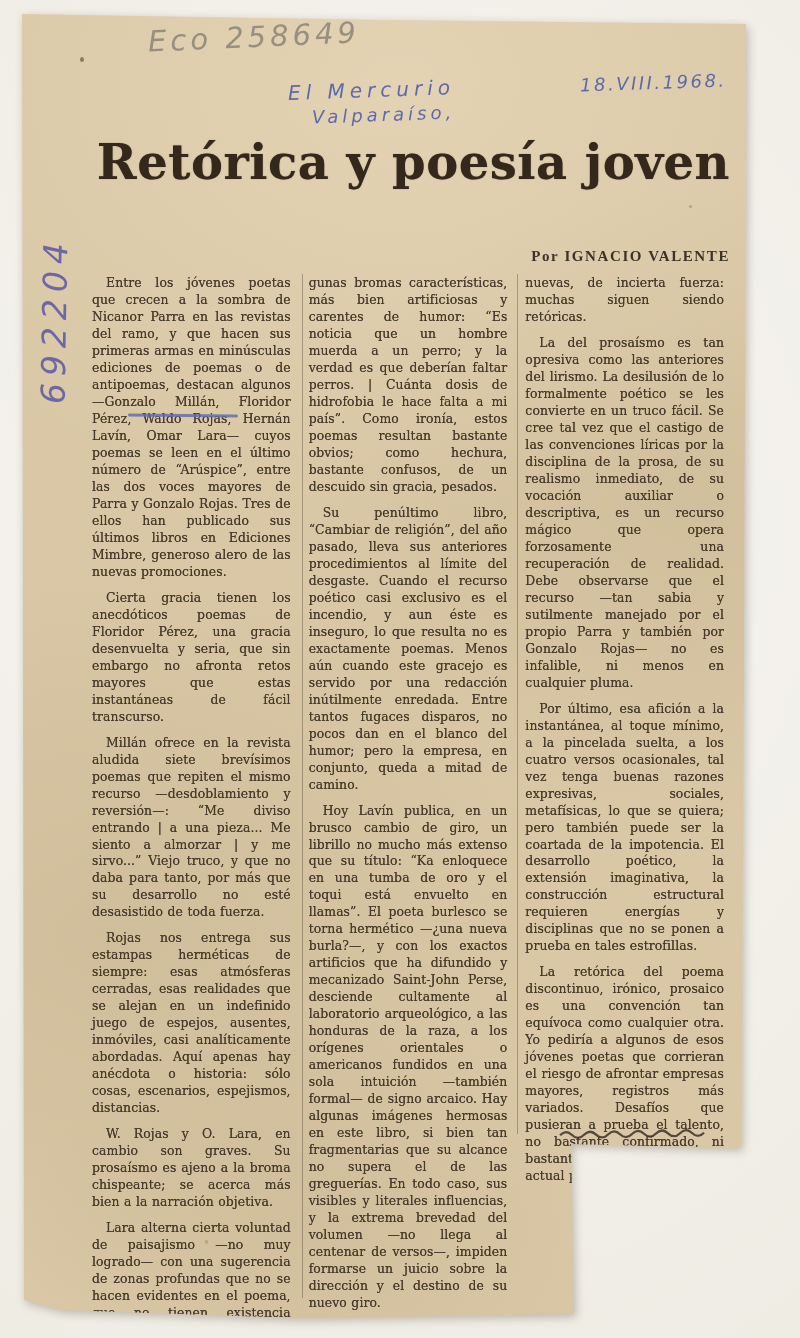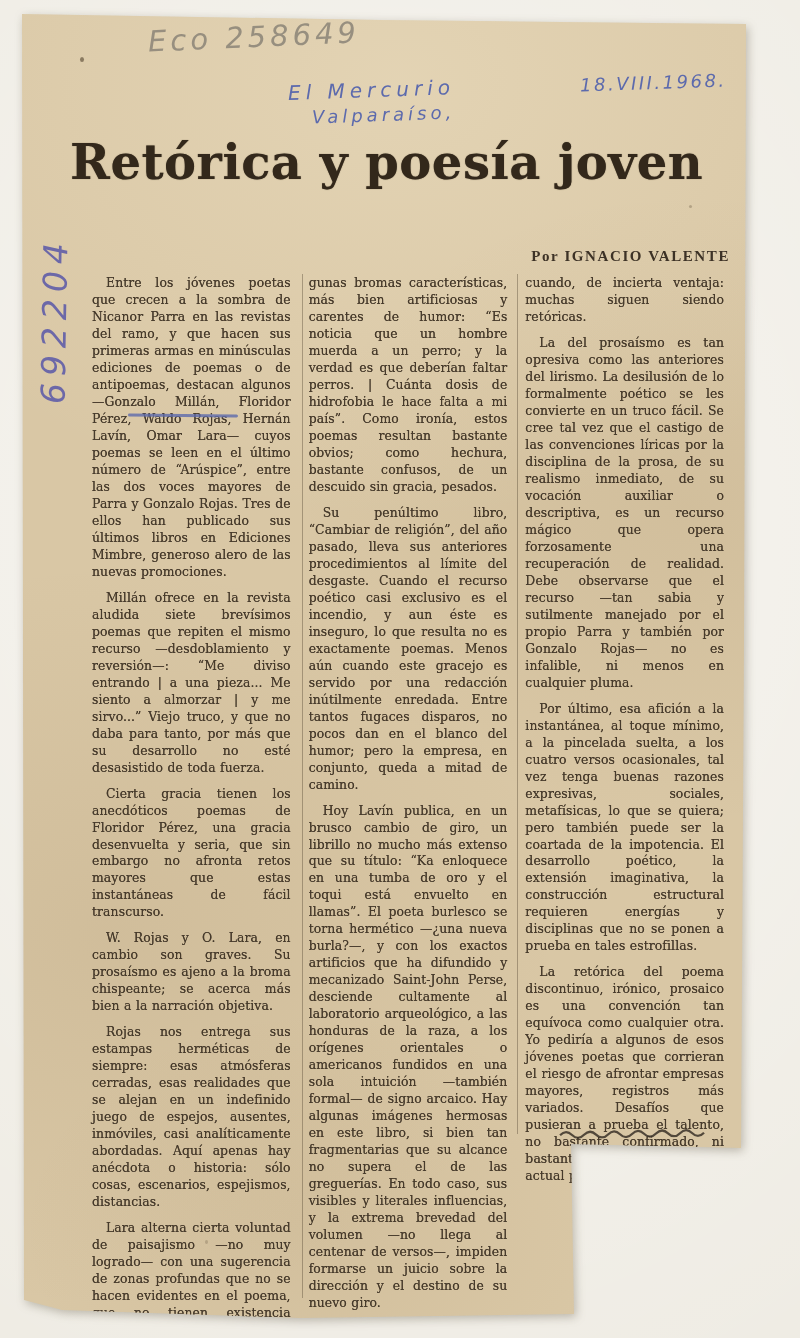--- a/index.html
+++ b/index.html
@@ -38,21 +38,21 @@
   .hand-source2{left:312px;top:104px;font-size:18px;letter-spacing:4px;color:#5c6aad;transform:rotate(-2deg);}
   .hand-date{left:580px;top:72px;font-size:18px;letter-spacing:2.5px;color:#5c6aad;transform:rotate(-2deg);}
   .hand-inventory{
     left:-75px;top:300px;width:260px;height:40px;text-align:center;
     font-size:33px;letter-spacing:7px;color:#6c68a8;transform:rotate(-89deg);
   }
 
   
   .headline{
     position:absolute;left:70px;top:136px;width:660px;margin:0;
-    text-align:left;font-family:"DejaVu Serif", serif;font-weight:bold;
+    text-align:right;font-family:"DejaVu Serif", serif;font-weight:bold;
     font-size:48px;line-height:1.1;color:#33281b;letter-spacing:.5px;
     text-shadow:0 0 1px rgba(50,40,25,.6);
   }
   .byline{
     position:absolute;left:70px;top:248px;width:660px;margin:0;
     text-align:right;font-family:"Liberation Serif", serif;font-weight:bold;
     font-size:15px;letter-spacing:1.6px;color:#3d3226;
   }
   .columns{
     position:absolute;left:92px;top:266px;width:632px;
@@ -94,35 +94,35 @@
 
     <h1 class="headline">Retórica y poesía joven</h1>
     <p class="byline">Por IGNACIO VALENTE</p>
 
     <div class="column-rule rule-1"></div>
     <div class="column-rule rule-2"></div>
 
     <div class="columns">
       <div class="column">
           <p>Entre los jóvenes poetas que crecen a la sombra de Nicanor Parra en las revistas del ramo, y que hacen sus primeras armas en minúsculas ediciones de poemas o de antipoemas, destacan algunos —Gonzalo Millán, Floridor Pérez, Waldo Rojas, Hernán Lavín, Omar Lara— cuyos poemas se leen en el último número de “Arúspice”, entre las dos voces mayores de Parra y Gonzalo Rojas. Tres de ellos han publicado sus últimos libros en Ediciones Mimbre, generoso alero de las nuevas promociones.</p>
+          <p>Cierta gracia tienen los anecdóticos poemas de Floridor Pérez, una gracia desenvuelta y seria, que sin embargo no afronta retos mayores que estas instantáneas de fácil transcurso.</p>
           <p>Millán ofrece en la revista aludida siete brevísimos poemas que repiten el mismo recurso —desdoblamiento y reversión—: “Me diviso entrando | a una pieza... Me siento a almorzar | y me sirvo...” Viejo truco, y que no daba para tanto, por más que su desarrollo no esté desasistido de toda fuerza.</p>
-          <p>Cierta gracia tienen los anecdóticos poemas de Floridor Pérez, una gracia desenvuelta y seria, que sin embargo no afronta retos mayores que estas instantáneas de fácil transcurso.</p>
+          <p>Rojas nos entrega sus estampas herméticas de siempre: esas atmósferas cerradas, esas realidades que se alejan en un indefinido juego de espejos, ausentes, inmóviles, casi analíticamente abordadas. Aquí apenas hay anécdota o historia: sólo cosas, escenarios, espejismos, distancias.</p>
           <p>W. Rojas y O. Lara, en cambio son graves. Su prosaísmo es ajeno a la broma chispeante; se acerca más bien a la narración objetiva.</p>
-          <p>Rojas nos entrega sus estampas herméticas de siempre: esas atmósferas cerradas, esas realidades que se alejan en un indefinido juego de espejos, ausentes, inmóviles, casi analíticamente abordadas. Aquí apenas hay anécdota o historia: sólo cosas, escenarios, espejismos, distancias.</p>
           <p>Lara alterna cierta voluntad de paisajismo —no muy logrado— con una sugerencia de zonas profundas que no se hacen evidentes en el poema, que no tienen existencia literaria. Que tal vez no existan.</p>
           <p>Su último libro, “Los enemigos”, está lleno de un afán antipoético, no por cierto en el sentido de Parra, sino en el más trivial de privar a la palabra misma de expresividad para hacerla anodina, buscando la fuerza en el propio objeto poético. Fuerza que resulta bastante débil, justamente en razón de su indiferencia verbal.</p>
         </div>
       <div class="column">
           <p class="noindent">gunas bromas características, más bien artificiosas y carentes de humor: “Es noticia que un hombre muerda a un perro; y la verdad es que deberían faltar perros. | Cuánta dosis de hidrofobia le hace falta a mi país”. Como ironía, estos poemas resultan bastante obvios; como hechura, bastante confusos, de un descuido sin gracia, pesados.</p>
           <p>Su penúltimo libro, “Cambiar de religión”, del año pasado, lleva sus anteriores procedimientos al límite del desgaste. Cuando el recurso poético casi exclusivo es el incendio, y aun éste es inseguro, lo que resulta no es exactamente poemas. Menos aún cuando este gracejo es servido por una redacción inútilmente enredada. Entre tantos fugaces disparos, no pocos dan en el blanco del humor; pero la empresa, en conjunto, queda a mitad de camino.</p>
           <p>Hoy Lavín publica, en un brusco cambio de giro, un librillo no mucho más extenso que su título: “Ka enloquece en una tumba de oro y el toqui está envuelto en llamas”. El poeta burlesco se torna hermético —¿una nueva burla?—, y con los exactos artificios que ha difundido y mecanizado Saint-John Perse, desciende cultamente al laboratorio arqueológico, a las honduras de la raza, a los orígenes orientales o americanos fundidos en una sola intuición —también formal— de signo arcaico. Hay algunas imágenes hermosas en este libro, si bien tan fragmentarias que su alcance no supera el de las greguerías. En todo caso, sus visibles y literales influencias, y la extrema brevedad del volumen —no llega al centenar de versos—, impiden formarse un juicio sobre la dirección y el destino de su nuevo giro.</p>
           <p>Del conjunto de estas lecturas extraigo dos o tres impresiones globales que diré. En descarga de su escepticismo, me adelanto a celebrar que estos poetas anden buscando experiencias y formas nuevas. A veces serán malos poetas, pero no ciertamente inmóviles. Por eso nunca puede uno asegurar que no llegarán.</p>
         </div>
       <div class="column">
-          <p class="noindent">cuando, de incierta ventaja: muchas siguen siendo retóricas.</p>
+          <p class="noindent">nuevas, de incierta fuerza: muchas siguen siendo retóricas.</p>
           <p>La del prosaísmo es tan opresiva como las anteriores del lirismo. La desilusión de lo formalmente poético se les convierte en un truco fácil. Se cree tal vez que el castigo de las convenciones líricas por la disciplina de la prosa, de su realismo inmediato, de su vocación auxiliar o descriptiva, es un recurso mágico que opera forzosamente una recuperación de realidad. Debe observarse que el recurso —tan sabia y sutilmente manejado por el propio Parra y también por Gonzalo Rojas— no es infalible, ni menos en cualquier pluma.</p>
           <p>Por último, esa afición a la instantánea, al toque mínimo, a la pincelada suelta, a los cuatro versos ocasionales, tal vez tenga buenas razones expresivas, sociales, metafísicas, lo que se quiera; pero también puede ser la coartada de la impotencia. El desarrollo poético, la extensión imaginativa, la construcción estructural requieren energías y disciplinas que no se ponen a prueba en tales estrofillas.</p>
           <p>La retórica del poema discontinuo, irónico, prosaico es una convención tan equívoca como cualquier otra. Yo pediría a algunos de esos jóvenes poetas que corrieran el riesgo de afrontar empresas mayores, registros más variados. Desafíos que pusieran a prueba el talento, no bastante confirmado, ni bastante desmentido, de su actual producción.</p>
         </div>
     </div>
 
     <div class="pen-underline"></div>
 
     <svg class="end-squiggle" width="150" height="12" viewBox="0 0 150 12">
       <path d="M2,8 Q8,2 14,8 T26,8 T38,8 T50,8 T62,8 T74,8 T86,8 T98,8 T110,8 T122,8 T134,8 T146,8" fill="none" stroke="#3a3128" stroke-width="2.2" opacity="0.85"></path>

